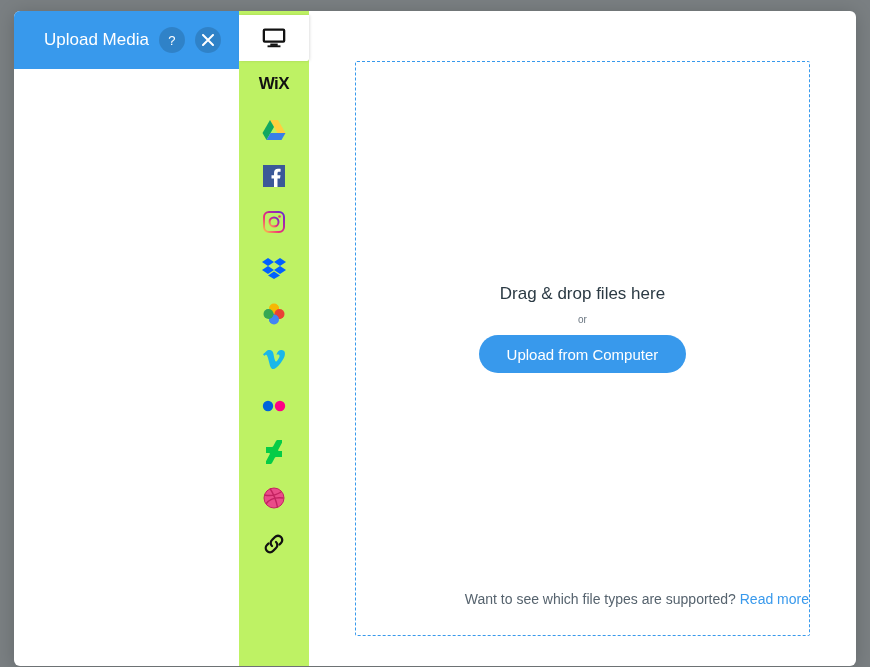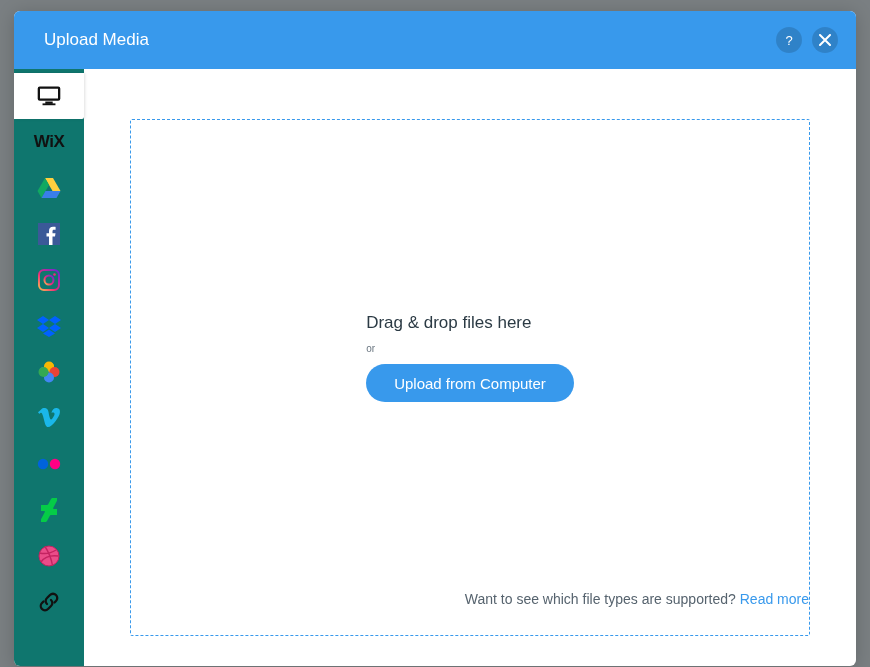--- a/index.html
+++ b/index.html
@@ -9,21 +9,21 @@
   .modal {
     width: 842px;
     height: 655px;
     background: #fff;
     border-radius: 6px;
     margin-top: 11px;
     overflow: hidden;
     position: relative;
     box-shadow: 0 2px 18px rgba(0,0,0,0.18);
     display: flex;
-    flex-direction: column;
+    flex-direction: row;
   }
 
   .header {
     height: 58px;
     background: #3899ec;
     color: #fff;
     display: flex;
     align-items: center;
     padding: 0 18px 0 30px;
     font-size: 17px;
@@ -43,21 +43,21 @@
   .icon-btn svg { width: 12px; height: 12px; }
 
   .body {
     flex: 1;
     display: flex;
     min-height: 0;
   }
 
   .sidebar {
     width: 70px;
-    background: #0f766e;
+    background: #bef264;
     display: flex;
     flex-direction: column;
     align-items: center;
     padding-top: 4px;
     position: relative;
   }
   .sidebar-item {
     width: 100%;
     height: 46px;
     display: flex;
@@ -86,20 +86,21 @@
     border-radius: 2px;
     display: flex;
     flex-direction: column;
     align-items: center;
     justify-content: center;
     position: relative;
   }
   .dz-center {
     display: flex;
     flex-direction: column;
+    align-items: center;
     gap: 10px;
     transform: translateY(-20px);
   }
   .dz-text { color: #2b3a44; font-size: 17px; }
   .dz-or { color: #6a7681; font-size: 10px; }
   .upload-btn {
     background: #3899ec;
     color: #fff;
     border: none;
     border-radius: 22px;

